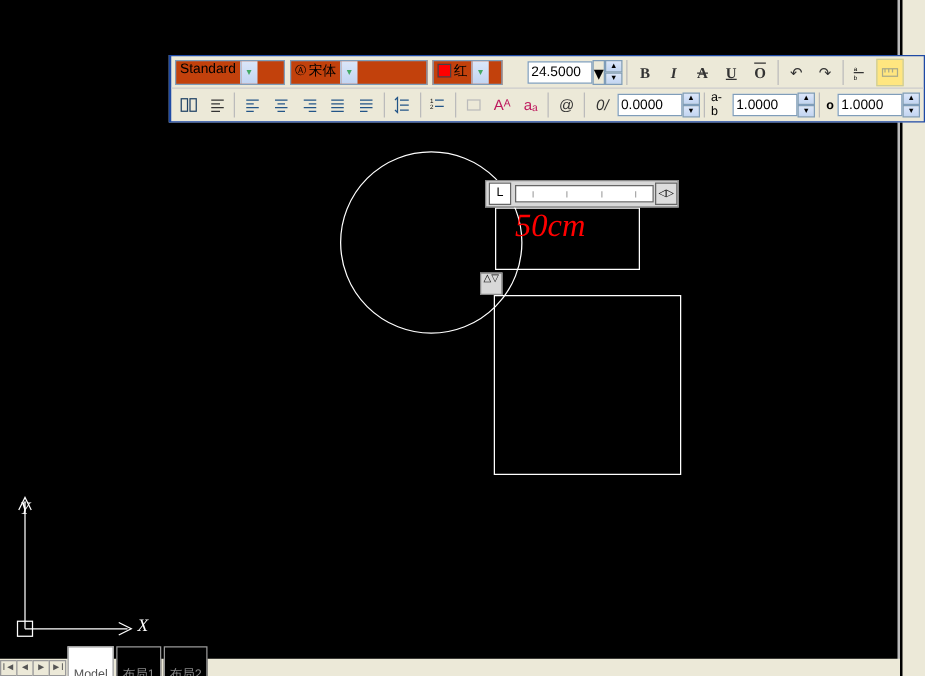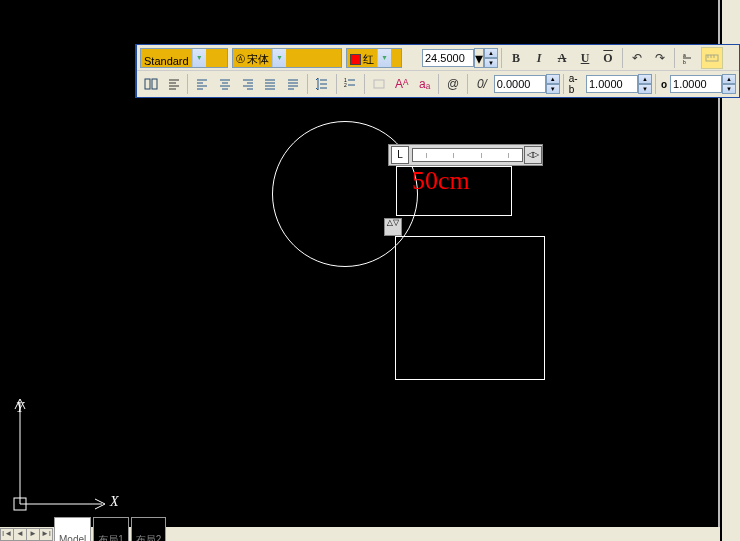--- a/index.html
+++ b/index.html
@@ -6,21 +6,21 @@
 body { width: 740px; height: 541px; background: #000; position: relative; overflow: hidden; }
 
 .canvas-area { position: absolute; top: 0; left: 0; width: 720px; height: 530px; background: #000; border-right: 2px solid #bbb; border-bottom: 2px solid #bbb;}
 .right-edge { position: absolute; top:0; right:0; width: 18px; height:541px; background:#ece9d8;}
 .right-edge .snip { position:absolute; top:55px; right:3px; width:8px; height:10px; background:#fc0; border:1px solid #888;}
 
 .circle { position: absolute; left: 272px; top: 121px; width: 146px; height: 146px; border: 1px solid #fff; border-radius: 50%; }
 .rect1 { position: absolute; left: 396px; top: 166px; width: 116px; height: 50px; border: 1px solid #fff; }
 .rect2 { position: absolute; left: 395px; top: 236px; width: 150px; height: 144px; border: 1px solid #fff; }
 
-.text-annotation { position: absolute; left: 412px; top: 166px; color: #f00; font-size: 26px; font-family: SimSun, serif; }
+.text-annotation { position: absolute; left: 412px; top: 166px; color: #f00; font-size: 26px; font-family: SimSun, serif; font-style: italic; }
 
 .ruler-h { position: absolute; left: 388px; top: 144px; width: 155px; height: 22px; background: #d8d8d8; border:1px solid #888; display:flex; align-items:center; }
 .ruler-h .lbox{ width:18px;height:18px;background:#fff;border:1px solid #666;margin:0 2px;font-size:10px;line-height:16px;text-align:center;}
 .ruler-h .ticks{flex:1;height:14px;background:#fff;border:1px solid #666;margin:0 1px;display:flex;justify-content:space-around;align-items:center;font-size:8px;color:#aaa}
 .ruler-h .ticks span{border-left:1px solid #aaa;height:5px}
 .ruler-h .arrows{width:18px;height:18px;background:#ddd;border:1px solid #666;font-size:8px;text-align:center;line-height:16px;}
 
 .ruler-v{position:absolute;left:384px;top:218px;width:18px;height:18px;background:#d8d8d8;border:1px solid #888;font-size:8px;text-align:center;line-height:8px;}
 
 .ucs { position:absolute; left:10px; bottom:10px; }
@@ -35,21 +35,21 @@
 
 
 .tf-window{position:absolute;left:135px;top:44px;width:605px;background:#ece9d8;border:1px solid #1f4aa5;border-left:2px solid #1f4aa5}
 .tf-title{height:20px;background:linear-gradient(#4a79d6,#2a5bc6);color:#fff;font-size:12px;padding:2px 6px;display:flex;align-items:center}
 .tf-title .grip{width:6px;display:flex;flex-direction:column;gap:1px;margin-right:4px}
 .tf-title .grip i{width:6px;height:1px;background:#9bb8eb}
 
 .tf-row{display:flex;align-items:center;height:26px;padding:1px 3px;gap:1px;border-bottom:1px solid #ccc}
 .tf-row:last-child{border-bottom:none}
 
-.combo{display:flex;align-items:flex-end;height:20px;border:1px solid #7f9db9;background:#eab308;font-size:11px}
+.combo{display:flex;align-items:flex-start;height:20px;border:1px solid #7f9db9;background:#c2410c;font-size:11px}
 .combo .val{padding:0 3px;white-space:nowrap}
 .combo .dd{width:14px;height:18px;background:linear-gradient(#dbe6f9,#c2d5f2);border-left:1px solid #b0c4de;text-align:center;font-size:8px;line-height:18px;color:#4a6}
 .colorbox{width:11px;height:11px;background:#f00;border:1px solid #444;margin-right:2px}
 
 .tbtn{width:22px;height:22px;border:1px solid transparent;background:transparent;text-align:center;line-height:20px;font-size:12px;color:#333;display:flex;align-items:center;justify-content:center}
 .tbtn svg{width:14px;height:14px}
 .sep{width:1px;height:20px;background:#bbb;margin:0 2px}
 .spinner{display:flex;align-items:center;height:20px}
 .spinner input{width:52px;height:18px;border:1px solid #7f9db9;font-size:11px;padding:0 2px}
 .spin-btns{display:flex;flex-direction:column;height:20px;width:14px}

